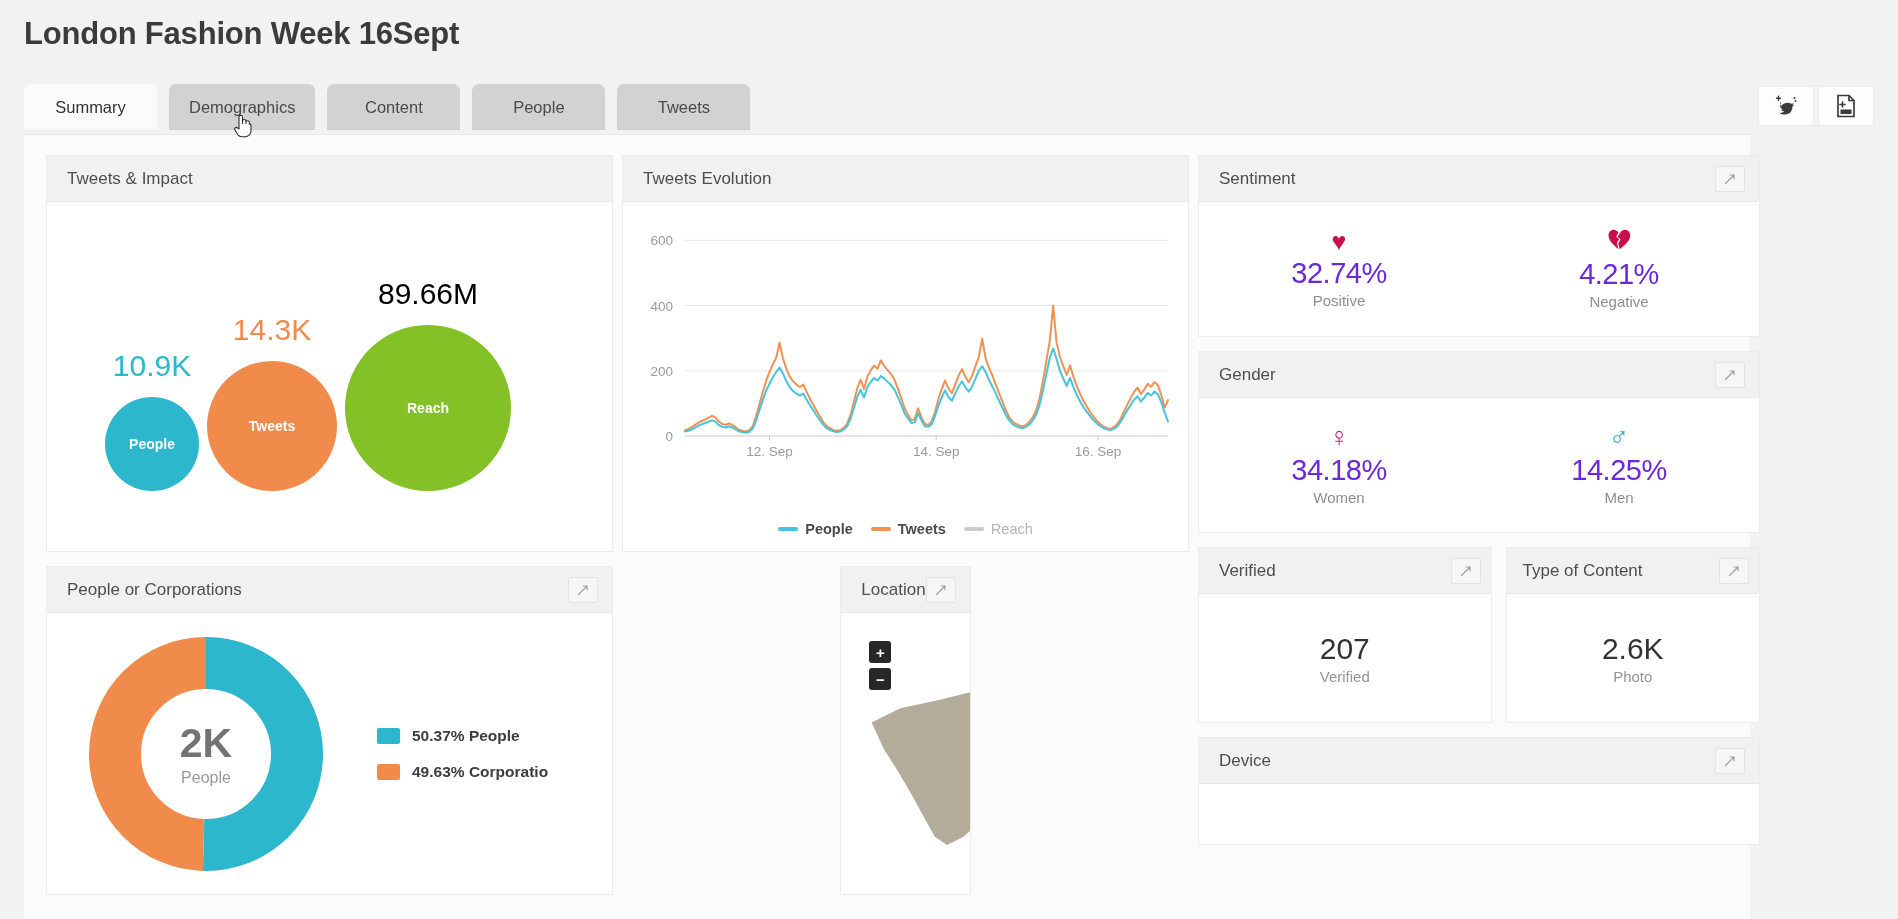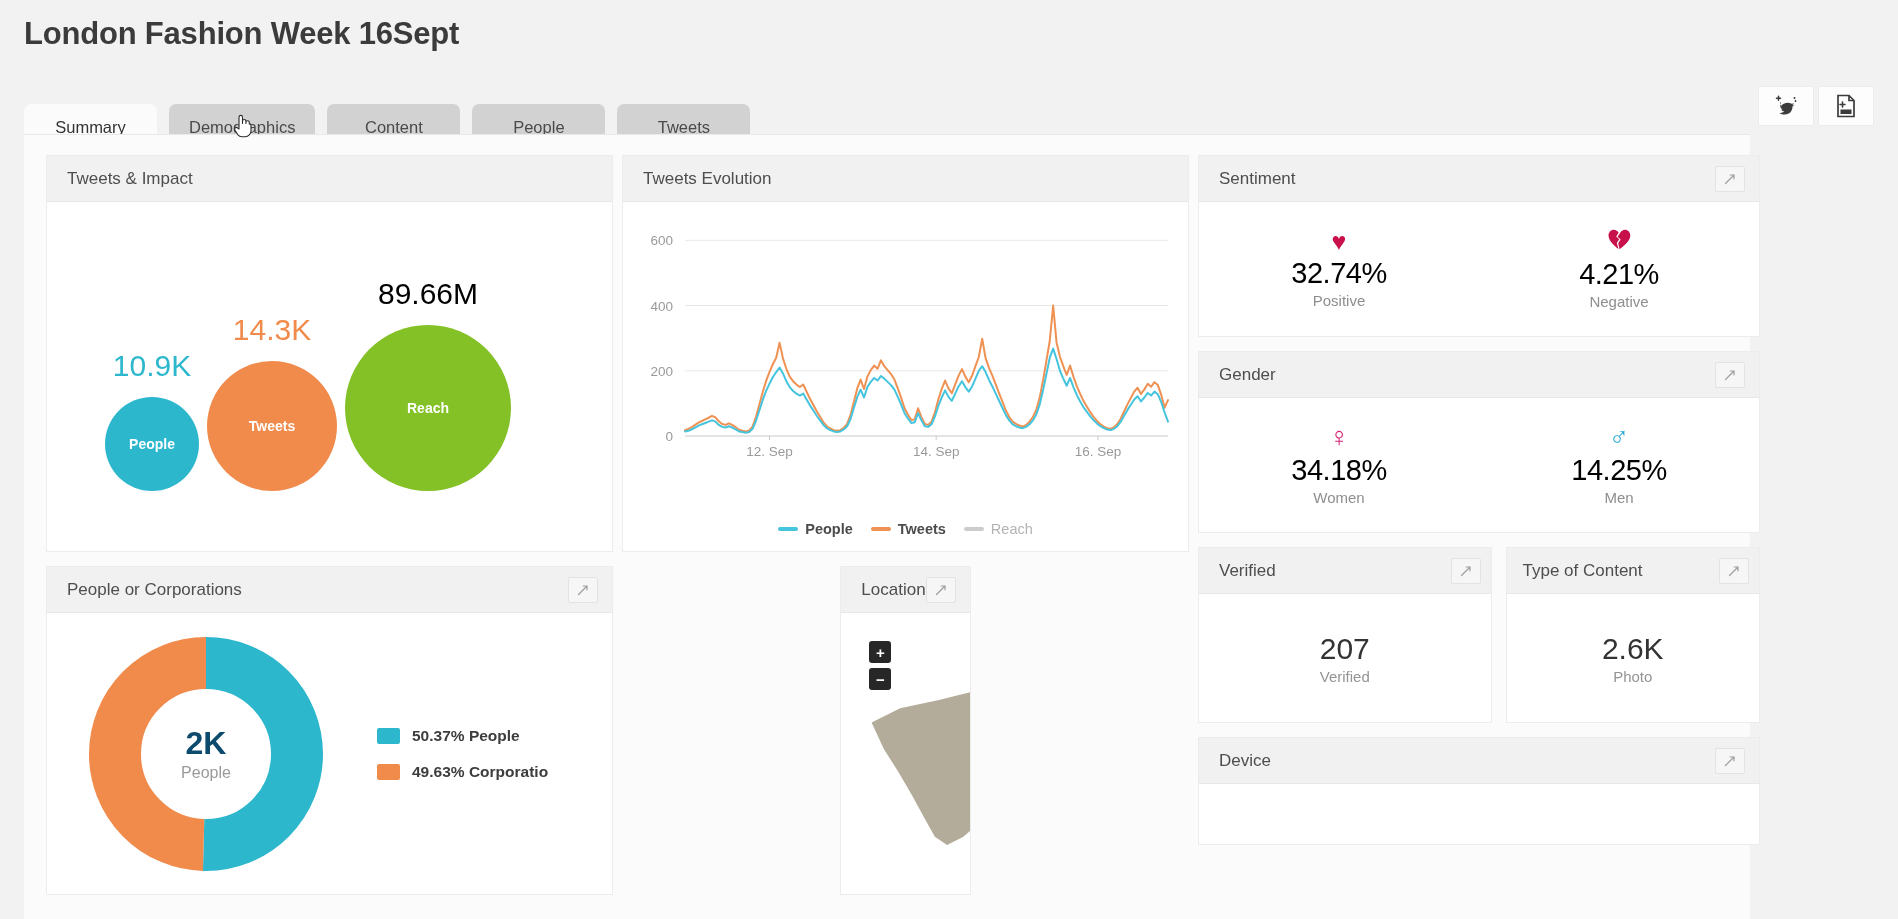--- a/index.html
+++ b/index.html
@@ -15,21 +15,21 @@
 
   
   .page-title {
     position: absolute; left: 24px; top: 16px;
     font-size: 31px; font-weight: bold; color: #3b3b3b;
     letter-spacing: -0.2px;
   }
 
   
   .tabbar {
-    position: absolute; left: 24px; top: 104px;
+    position: absolute; left: 24px; top: 84px;
     display: flex; gap: 12px; align-items: center;
   }
   .tab {
     height: 46px; min-width: 133px; padding: 0 20px;
     background: #d2d2d2; color: #4a4a4a;
     border-radius: 7px 7px 0 0;
     display: flex; align-items: center; justify-content: center;
     font-size: 16.5px; cursor: pointer;
     box-shadow: inset 0 -1px 0 rgba(0,0,0,0.03);
   }
@@ -98,31 +98,31 @@
     font-size: 14.5px; font-weight: bold;
   }
   .legend-item { display: flex; align-items: center; gap: 7px; color: #4b4b4b; }
   .legend-item.dim { color: #b3b3b3; font-weight: normal; }
   .legend-dash { width: 20px; height: 4px; border-radius: 2px; }
 
   
   .stat-body { height: 134px; display: flex; }
   .stat-cell { flex: 1; display: flex; flex-direction: column; align-items: center; justify-content: center; }
   .stat-icon { font-size: 25px; line-height: 1; margin-bottom: 3px; }
-  .stat-value { font-size: 29px; color: #000000; letter-spacing: -0.5px; }
+  .stat-value { font-size: 29px; color: #6d28d9; letter-spacing: -0.5px; }
   .stat-label { font-size: 15px; color: #8e8e8e; margin-top: 2px; }
 
   
   .donut-body { height: 281px; display: flex; align-items: center; padding-left: 40px; }
   .donut-wrap { position: relative; width: 238px; height: 238px; flex: none; }
   .donut-center {
     position: absolute; inset: 0; display: flex; flex-direction: column;
     align-items: center; justify-content: center; pointer-events: none;
   }
-  .donut-num { font-size: 32px; font-weight: bold; color: #0c4a6e; }
+  .donut-num { font-size: 41px; font-weight: bold; color: #737373; }
   .donut-sub { font-size: 16px; color: #9a9a9a; margin-top: 2px; }
   .donut-legend { margin-left: 52px; display: flex; flex-direction: column; gap: 18px; }
   .dl-item { display: flex; align-items: center; gap: 12px; font-size: 15.5px; color: #3d3d3d; font-weight: bold; }
   .dl-sw { width: 23px; height: 16px; border-radius: 2px; flex: none; }
 
   
   .map-body { height: 281px; position: relative; overflow: hidden; background: #fff; }
   .map-zoom { position: absolute; left: 28px; top: 28px; display: flex; flex-direction: column; gap: 5px; z-index: 3; }
   .map-zoom div {
     width: 22px; height: 22px; background: #272727; border-radius: 3px;

